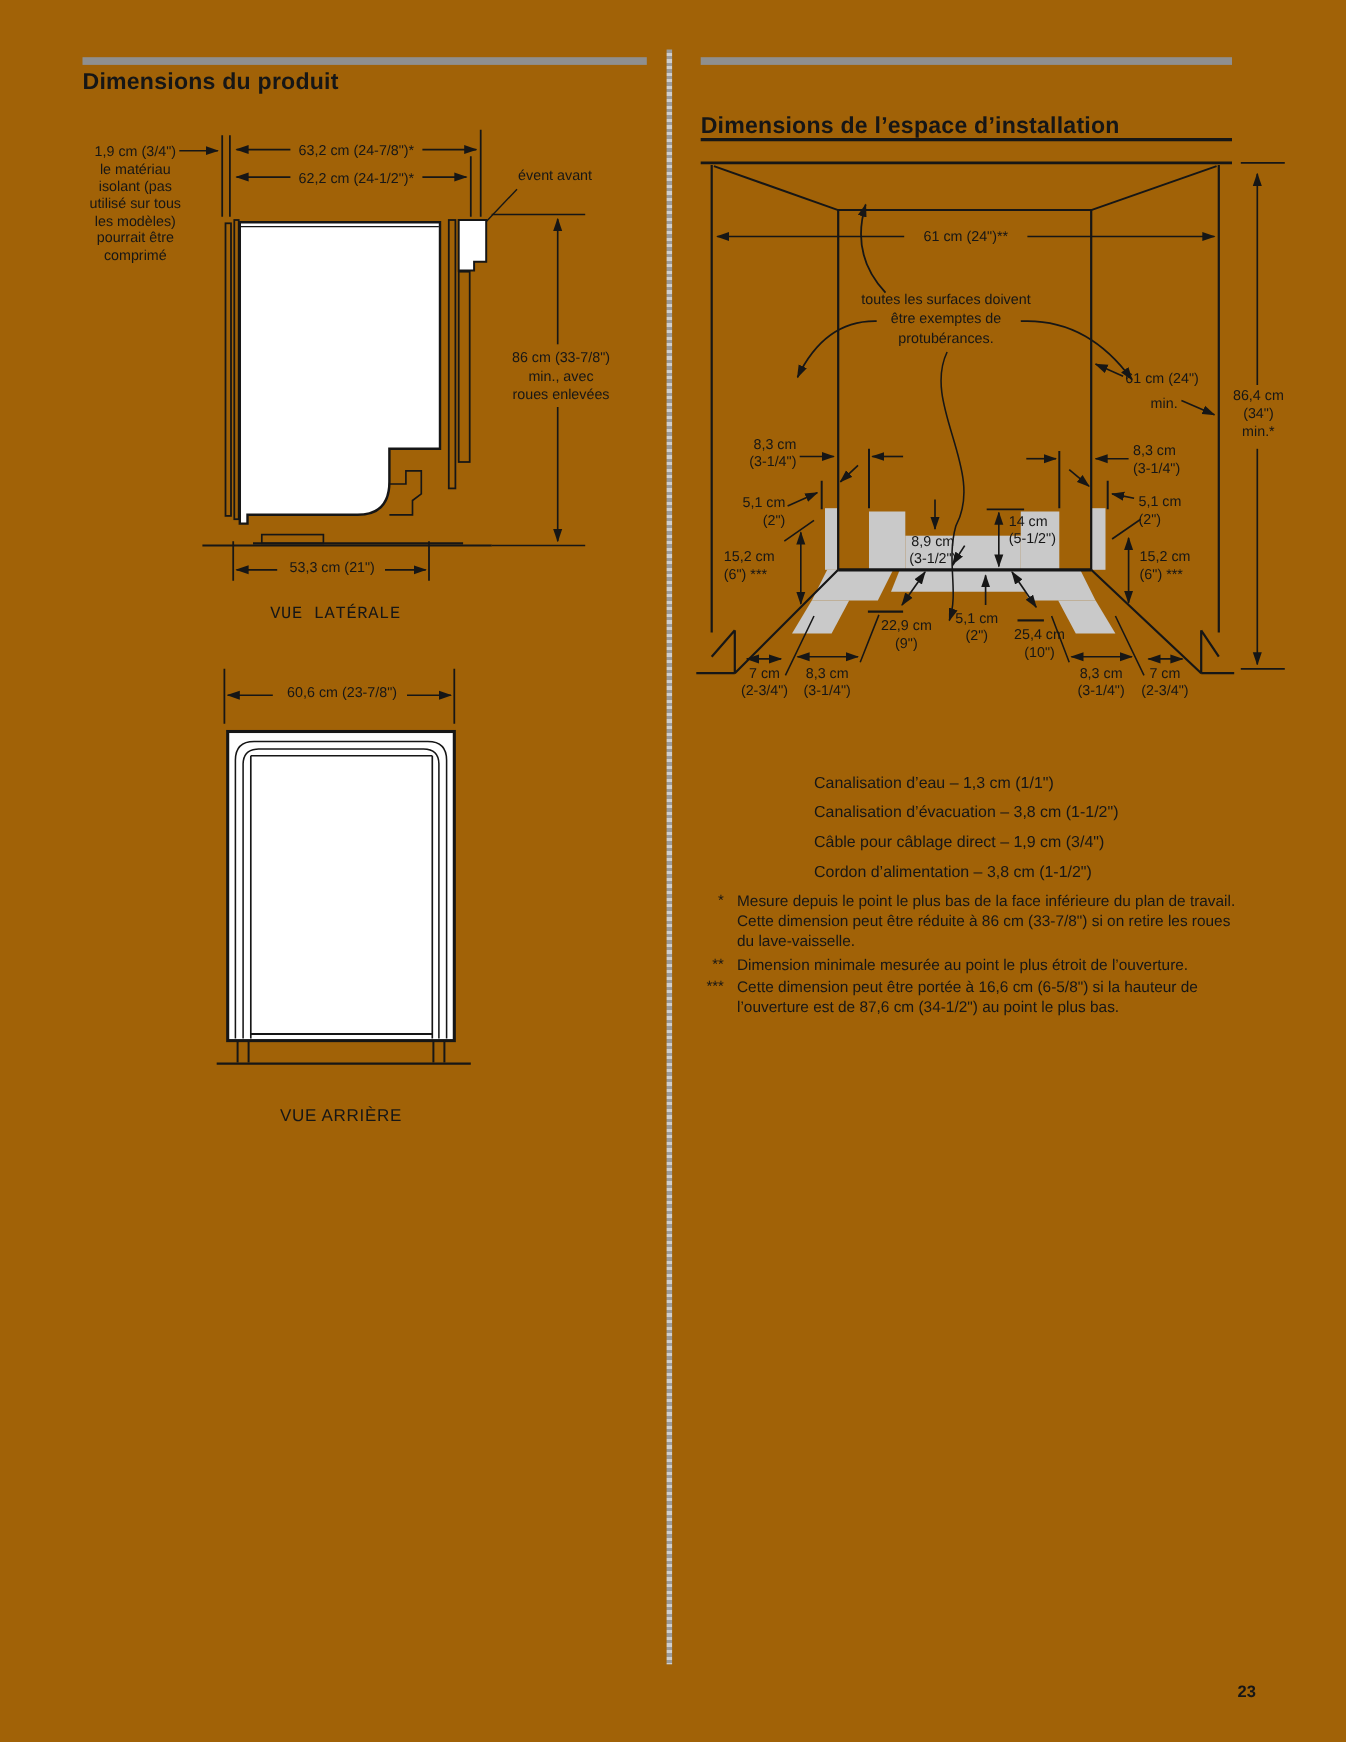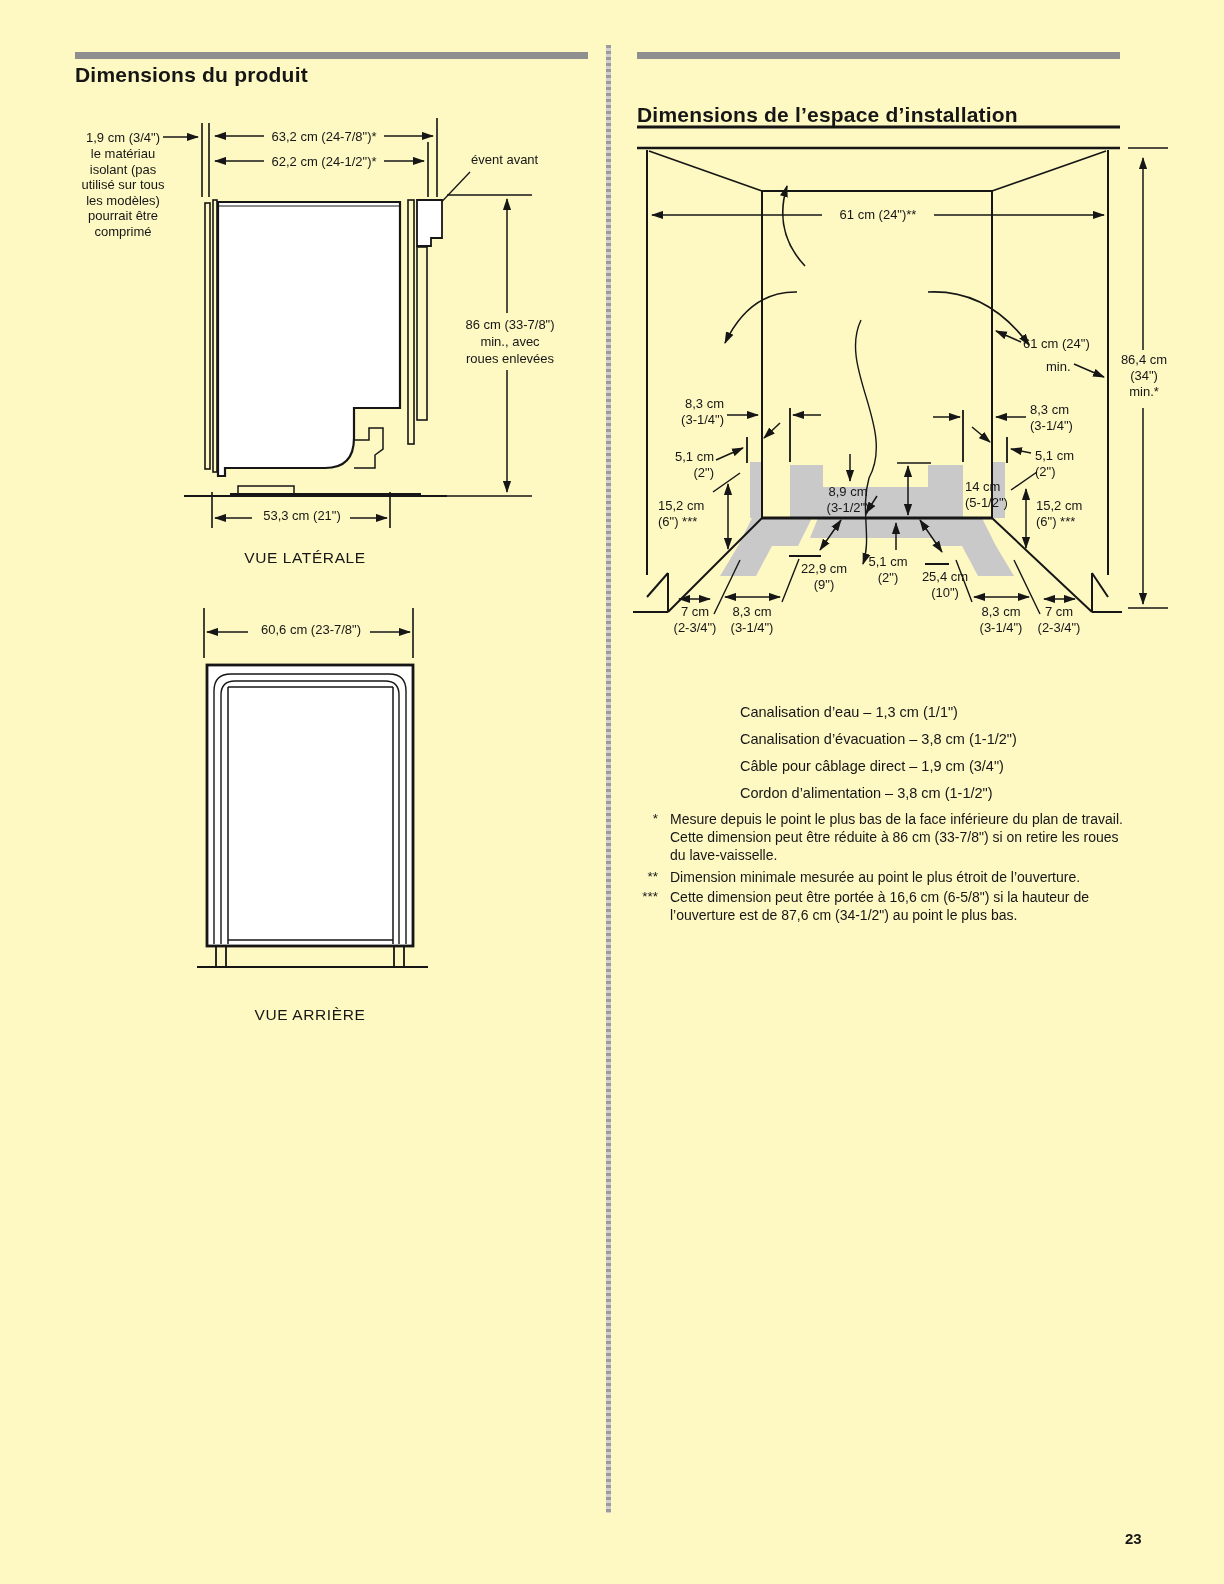--- a/index.html
+++ b/index.html
@@ -1,16 +1,16 @@
 <!DOCTYPE html>
 <html><head>
 <meta charset="utf-8">
 <style>
   html,body{margin:0;padding:0;background:#ffffff;}
-  .page{position:relative;width:1224px;height:1584px;background:#fef9c3;overflow:hidden;
+  .page{position:relative;width:1224px;height:1584px;background:#a16207;overflow:hidden;
         font-family:"Liberation Sans",sans-serif;color:#161616;}
   svg.art{position:absolute;left:0;top:0;}
   .bar{position:absolute;height:7px;background:#8f8f8f;}
   .heading{position:absolute;font-size:21px;font-weight:bold;letter-spacing:.2px;white-space:nowrap;}
   .lbl{position:absolute;font-size:13px;line-height:15.5px;white-space:pre-line;text-align:center;}
   .lbl.r{text-align:right}
   .lbl.l{text-align:left}
   .cap{position:absolute;font-size:15.5px;letter-spacing:.6px;text-align:center;white-space:nowrap;}
   .body-text{position:absolute;font-size:14.5px;line-height:19px;white-space:pre-line;}
   .specs{position:absolute;left:740px;top:703px;}
@@ -177,46 +177,49 @@
 les modèles)
 pourrait être
 comprimé</div>
   <div class="lbl" style="left:264px;top:129px;width:120px;">63,2 cm (24-7/8")*</div>
   <div class="lbl" style="left:264px;top:154px;width:120px;">62,2 cm (24-1/2")*</div>
   <div class="lbl l" style="left:471px;top:152px;width:95px;">évent avant</div>
   <div class="lbl" style="left:452px;top:316px;width:116px;line-height:17px;">86 cm (33-7/8")
 min., avec
 roues enlevées</div>
   <div class="lbl" style="left:255px;top:508px;width:94px;">53,3 cm (21")</div>
-  <div class="cap" style="left:230px;top:549px;width:150px;">VUE LATÉRALE</div>
+  <div class="cap" style="left:230px;top:549px;width:150px;font-family:Liberation Mono, monospace;">VUE LATÉRALE</div>
 
   <div class="lbl" style="left:252px;top:622px;width:118px;">60,6 cm (23-7/8")</div>
   <div class="cap" style="left:235px;top:1006px;width:150px;">VUE ARRIÈRE</div>
 
   <div class="lbl" style="left:822px;top:207px;width:112px;">61 cm (24")**</div>
+  <div class="lbl" style="left:770px;top:263px;width:180px;line-height:18px;">toutes les surfaces doivent
+être exemptes de
+protubérances.</div>
   <div class="lbl l" style="left:1023px;top:336px;width:84px;">61 cm (24")</div>
   <div class="lbl l" style="left:1046px;top:359px;width:40px;">min.</div>
   <div class="lbl" style="left:1105px;top:352px;width:78px;line-height:16px;">86,4 cm
 (34")
 min.*</div>
   <div class="lbl r" style="left:638px;top:396px;width:86px;">8,3 cm
 (3-1/4")</div>
   <div class="lbl l" style="left:1030px;top:402px;width:86px;">8,3 cm
 (3-1/4")</div>
   <div class="lbl r" style="left:630px;top:449px;width:84px;">5,1 cm
 (2")</div>
   <div class="lbl l" style="left:1035px;top:448px;width:80px;">5,1 cm
 (2")</div>
   <div class="lbl l" style="left:658px;top:498px;width:84px;">15,2 cm
 (6") ***</div>
   <div class="lbl l" style="left:1036px;top:498px;width:84px;">15,2 cm
 (6") ***</div>
   <div class="lbl" style="left:810px;top:484px;width:76px;">8,9 cm
 (3-1/2")</div>
-  <div class="lbl l" style="left:917px;top:479px;width:70px;margin-left:48px;">14 cm
+  <div class="lbl l" style="left:917px;top:466px;width:70px;">14 cm
 (5-1/2")</div>
   <div class="lbl" style="left:788px;top:561px;width:72px;">22,9 cm
 (9")</div>
   <div class="lbl" style="left:857px;top:554px;width:62px;">5,1 cm
 (2")</div>
   <div class="lbl" style="left:906px;top:569px;width:78px;">25,4 cm
 (10")</div>
   <div class="lbl" style="left:662px;top:604px;width:66px;">7 cm
 (2-3/4")</div>
   <div class="lbl" style="left:719px;top:604px;width:66px;">8,3 cm

